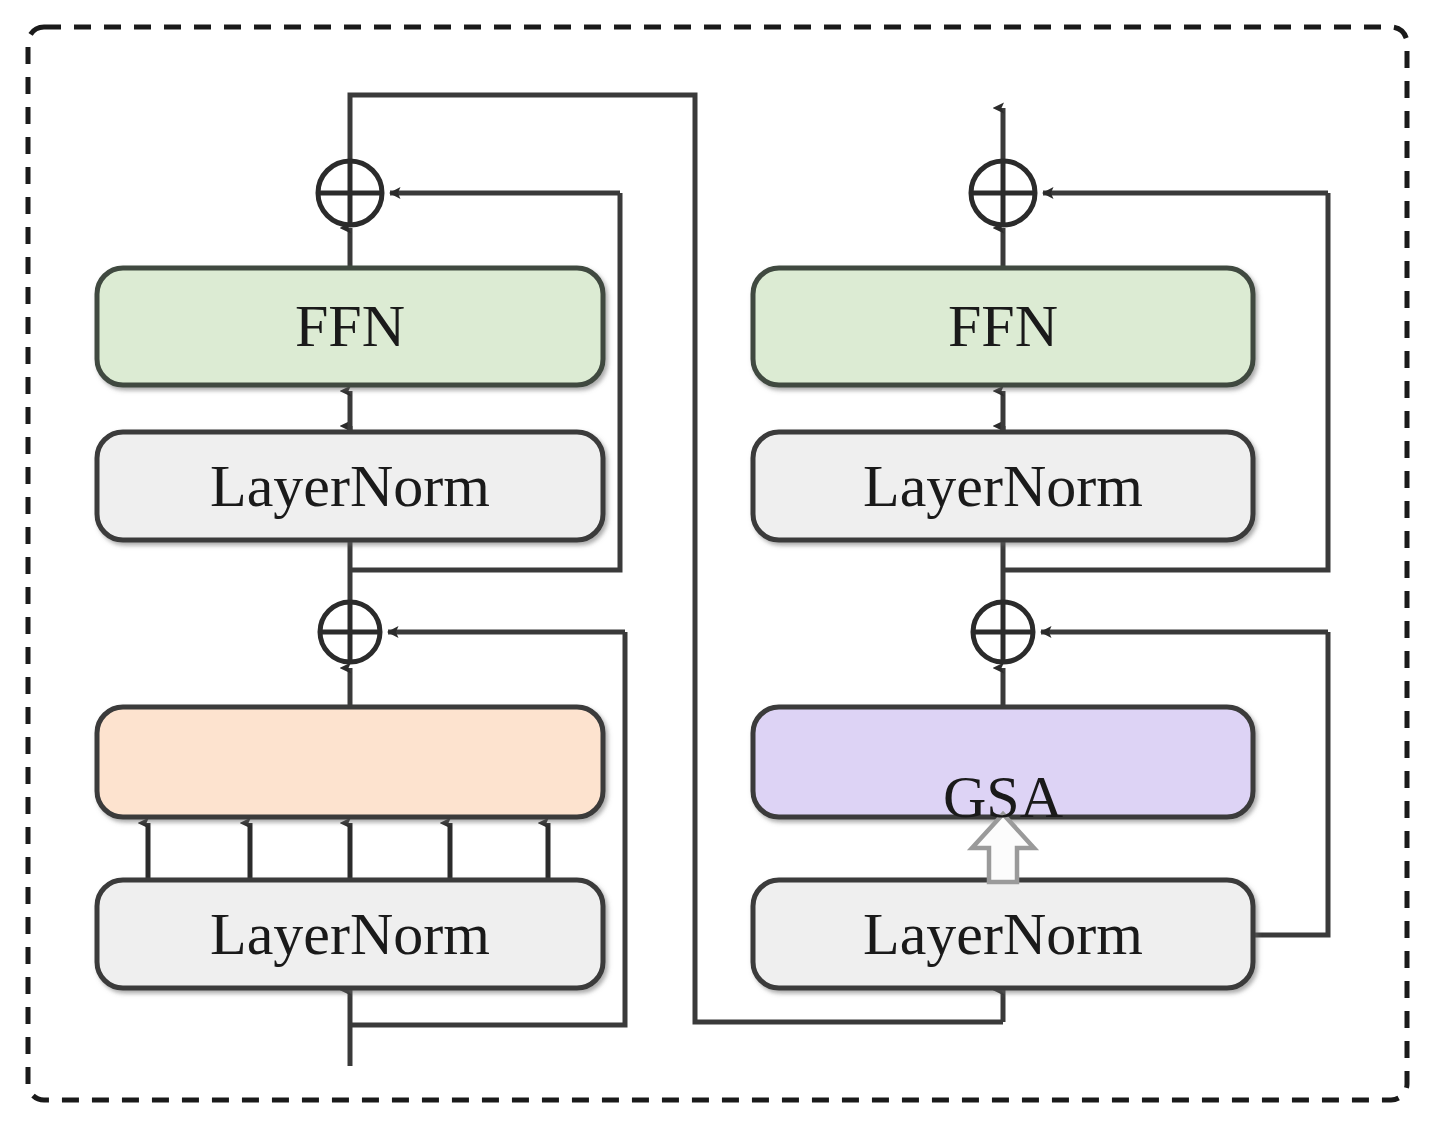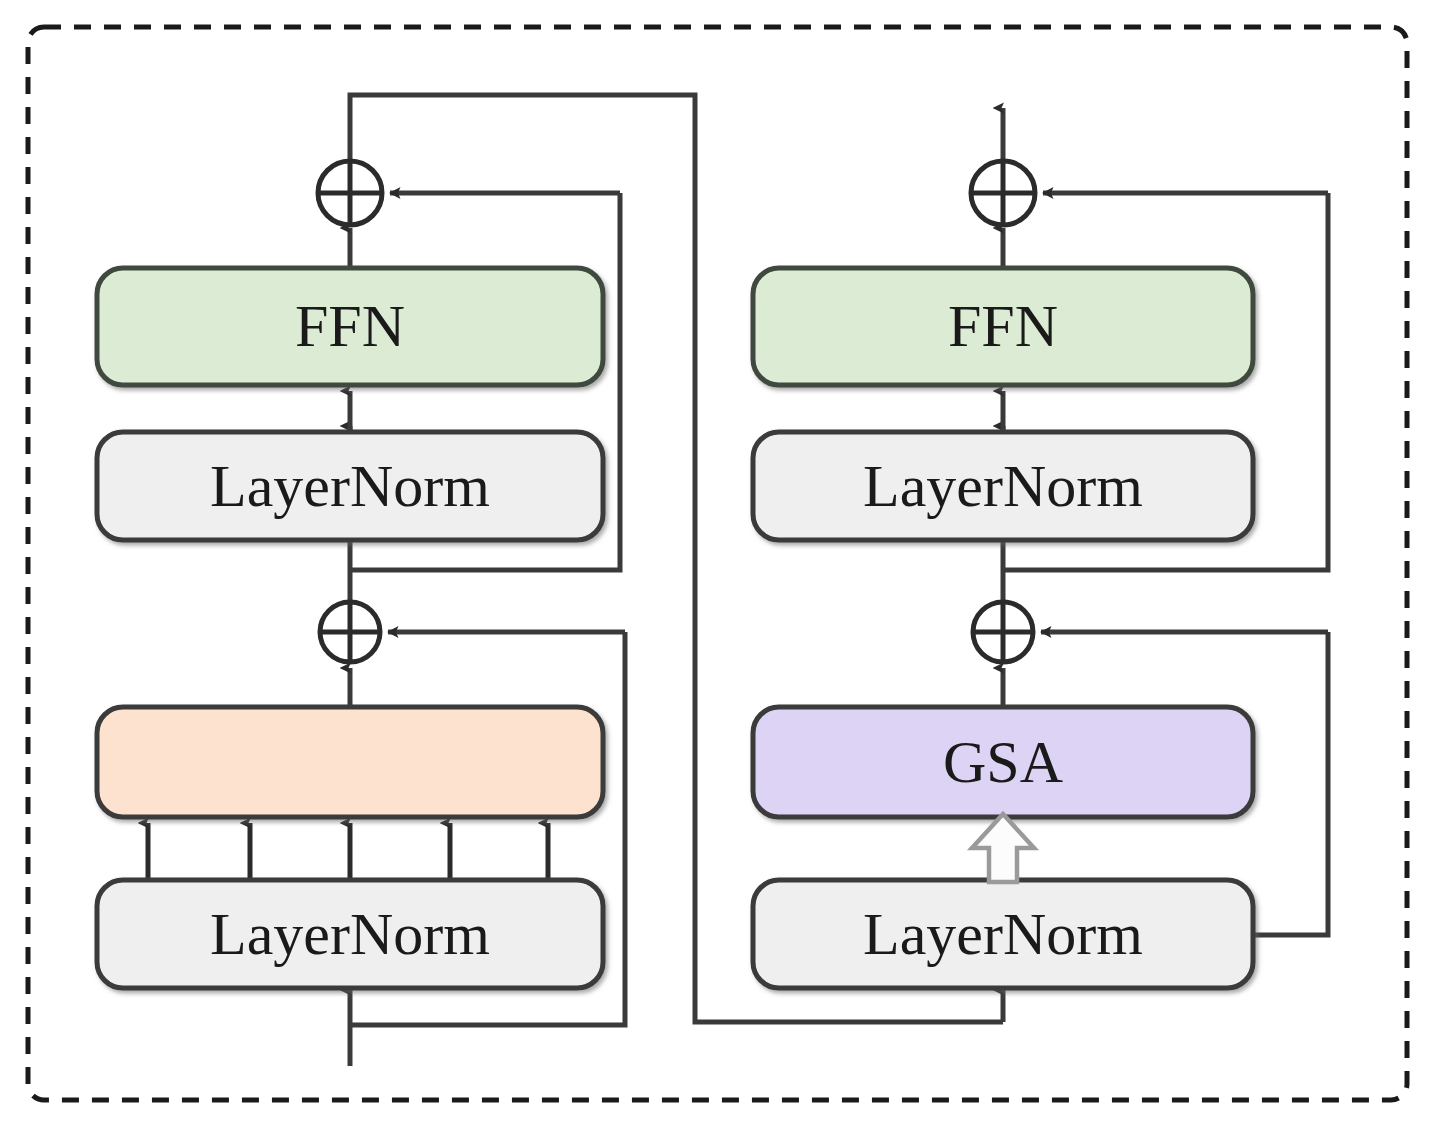--- a/index.html
+++ b/index.html
@@ -147,17 +147,17 @@
 
   <div class="blk-label" style="left:97px;top:432px;width:506px;height:108px;font-size:60px;">LayerNorm</div>
 
 
   <div class="blk-label" style="left:97px;top:880px;width:506px;height:108px;font-size:60px;">LayerNorm</div>
 
   <div class="blk-label" style="left:753px;top:268px;width:500px;height:117px;font-size:60px;">FFN</div>
 
   <div class="blk-label" style="left:753px;top:432px;width:500px;height:108px;font-size:60px;">LayerNorm</div>
 
-  <div class="blk-label" style="left:753px;top:707px;width:500px;height:110px;font-size:60px;">GSA</div>
+  <div class="blk-label" style="left:753px;top:742px;width:500px;height:110px;font-size:60px;">GSA</div>
 
   <div class="blk-label" style="left:753px;top:880px;width:500px;height:108px;font-size:60px;">LayerNorm</div>
 
 </div>
 
 </body></html>

